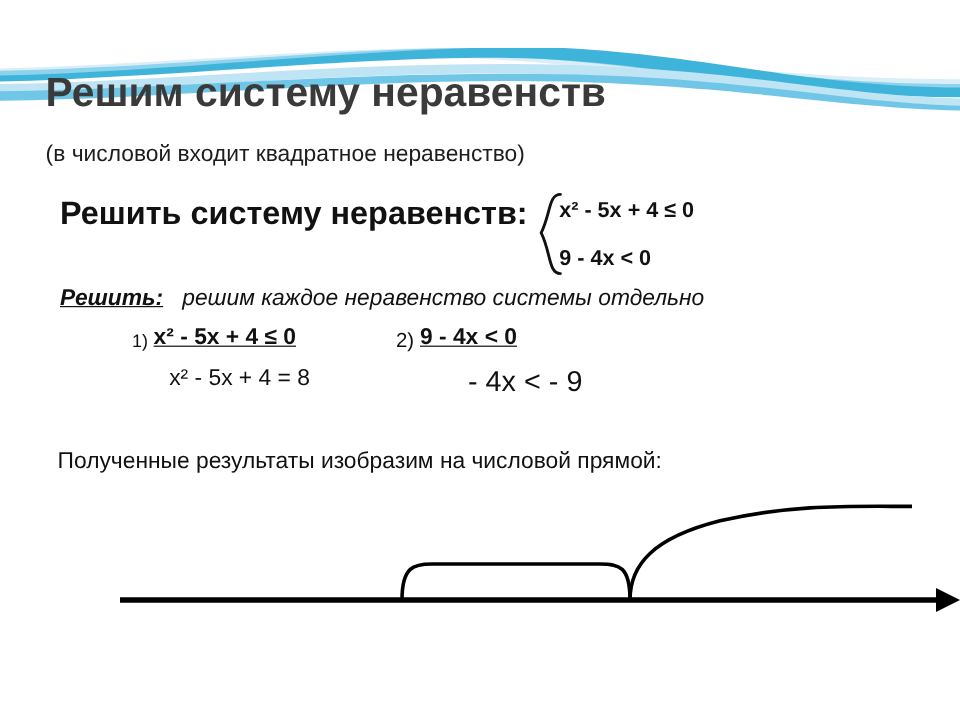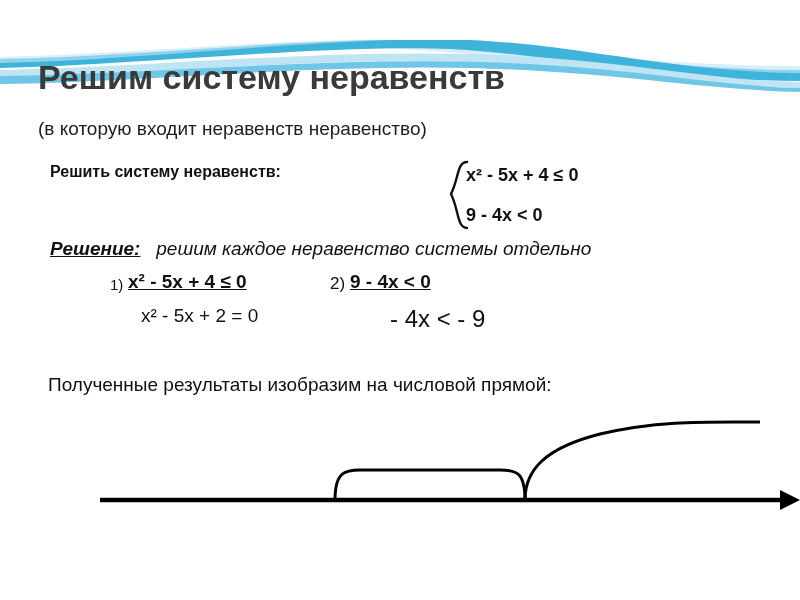--- a/index.html
+++ b/index.html
@@ -44,21 +44,21 @@
     left: 38px;
     top: 78px;
     font-size: 19px;
     color: #1d1d1d;
     white-space: nowrap;
   }
   .line-task {
     position: absolute;
     left: 50px;
     top: 123px;
-    font-size: 16px;
+    font-size: 27px;
     font-weight: bold;
     color: #111111;
     white-space: nowrap;
   }
   .sys-brace {
     position: absolute;
     left: 445px;
     top: 120px;
     width: 26px;
     height: 72px;
@@ -188,39 +188,39 @@
   <svg class="deco-top" viewBox="0 0 800 90" preserveAspectRatio="none">
     <path d="M0,0 L800,0 L800,34 C660,34 560,8 430,5 C300,2 130,22 0,24 Z" fill="#ffffff"></path>
     <path d="M380,0 C500,0 620,26 800,26 L800,40 C620,40 500,10 370,8 C250,6 120,24 0,27 L0,17 C130,14 260,0 380,0 Z" fill="#d9eef8"></path>
     <path d="M420,0 C540,2 640,30 800,30 L800,38 C640,38 530,10 410,7 C290,4 140,22 0,25 L0,19 C150,16 300,-2 420,0 Z" fill="#8fd2ec"></path>
     <path d="M470,0 C590,6 670,32 800,33 L800,41 C660,41 560,14 450,9 C330,4 150,24 0,28 L0,23 C160,19 350,-5 470,0 Z" fill="#3fb4da"></path>
     <path d="M0,30 C140,28 300,10 470,14 C620,18 700,40 800,42 L800,48 C690,46 600,26 460,22 C300,17 140,36 0,38 Z" fill="#bfe4f4"></path>
     <path d="M0,36 C150,34 310,18 480,22 C630,26 710,46 800,48 L800,52 C700,50 620,32 470,28 C310,24 150,42 0,44 Z" fill="#6fc6e6"></path>
   </svg>
 
   <div class="title">Решим систему неравенств</div>
-  <div class="subtitle">(в которую входит неравенств неравенство)</div>
+  <div class="subtitle">(в числовой входит квадратное неравенство)</div>
 
   <div class="line-task">Решить систему неравенств:</div>
 
   <svg class="sys-brace" viewBox="0 0 26 72">
     <path d="M22,2 C12,2 14,18 6,34 C14,50 12,68 22,68" fill="none" stroke="#111111" stroke-width="2.4" stroke-linecap="round"></path>
   </svg>
 
   <div class="ineq1">x² - 5x + 4 ≤ 0</div>
   <div class="ineq2">9 - 4x &lt; 0</div>
 
   <div class="solution-row">
-    <span class="solution-label">Решение:</span>
+    <span class="solution-label">Решить:</span>
     <span class="solution-text">&nbsp;&nbsp;решим каждое неравенство системы отдельно</span>
   </div>
 
   <div class="num1">1)</div>
   <div class="step1a">x² - 5x + 4 ≤ 0</div>
-  <div class="step1b">x² - 5x + 2 = 0</div>
+  <div class="step1b">x² - 5x + 4 = 8</div>
 
   <div class="num2">2)</div>
   <div class="step2a">9 - 4x &lt; 0</div>
   <div class="step2b">- 4x &lt; - 9</div>
 
   <div class="results-line">Полученные результаты изобразим на числовой  прямой:</div>
 
   <svg class="numberline" viewBox="0 0 800 130" preserveAspectRatio="none">
     <line x1="100" y1="100" x2="780" y2="100" stroke="#000000" stroke-width="4.5"></line>
     <polygon points="780,90 800,100 780,110" fill="#000000"></polygon>

